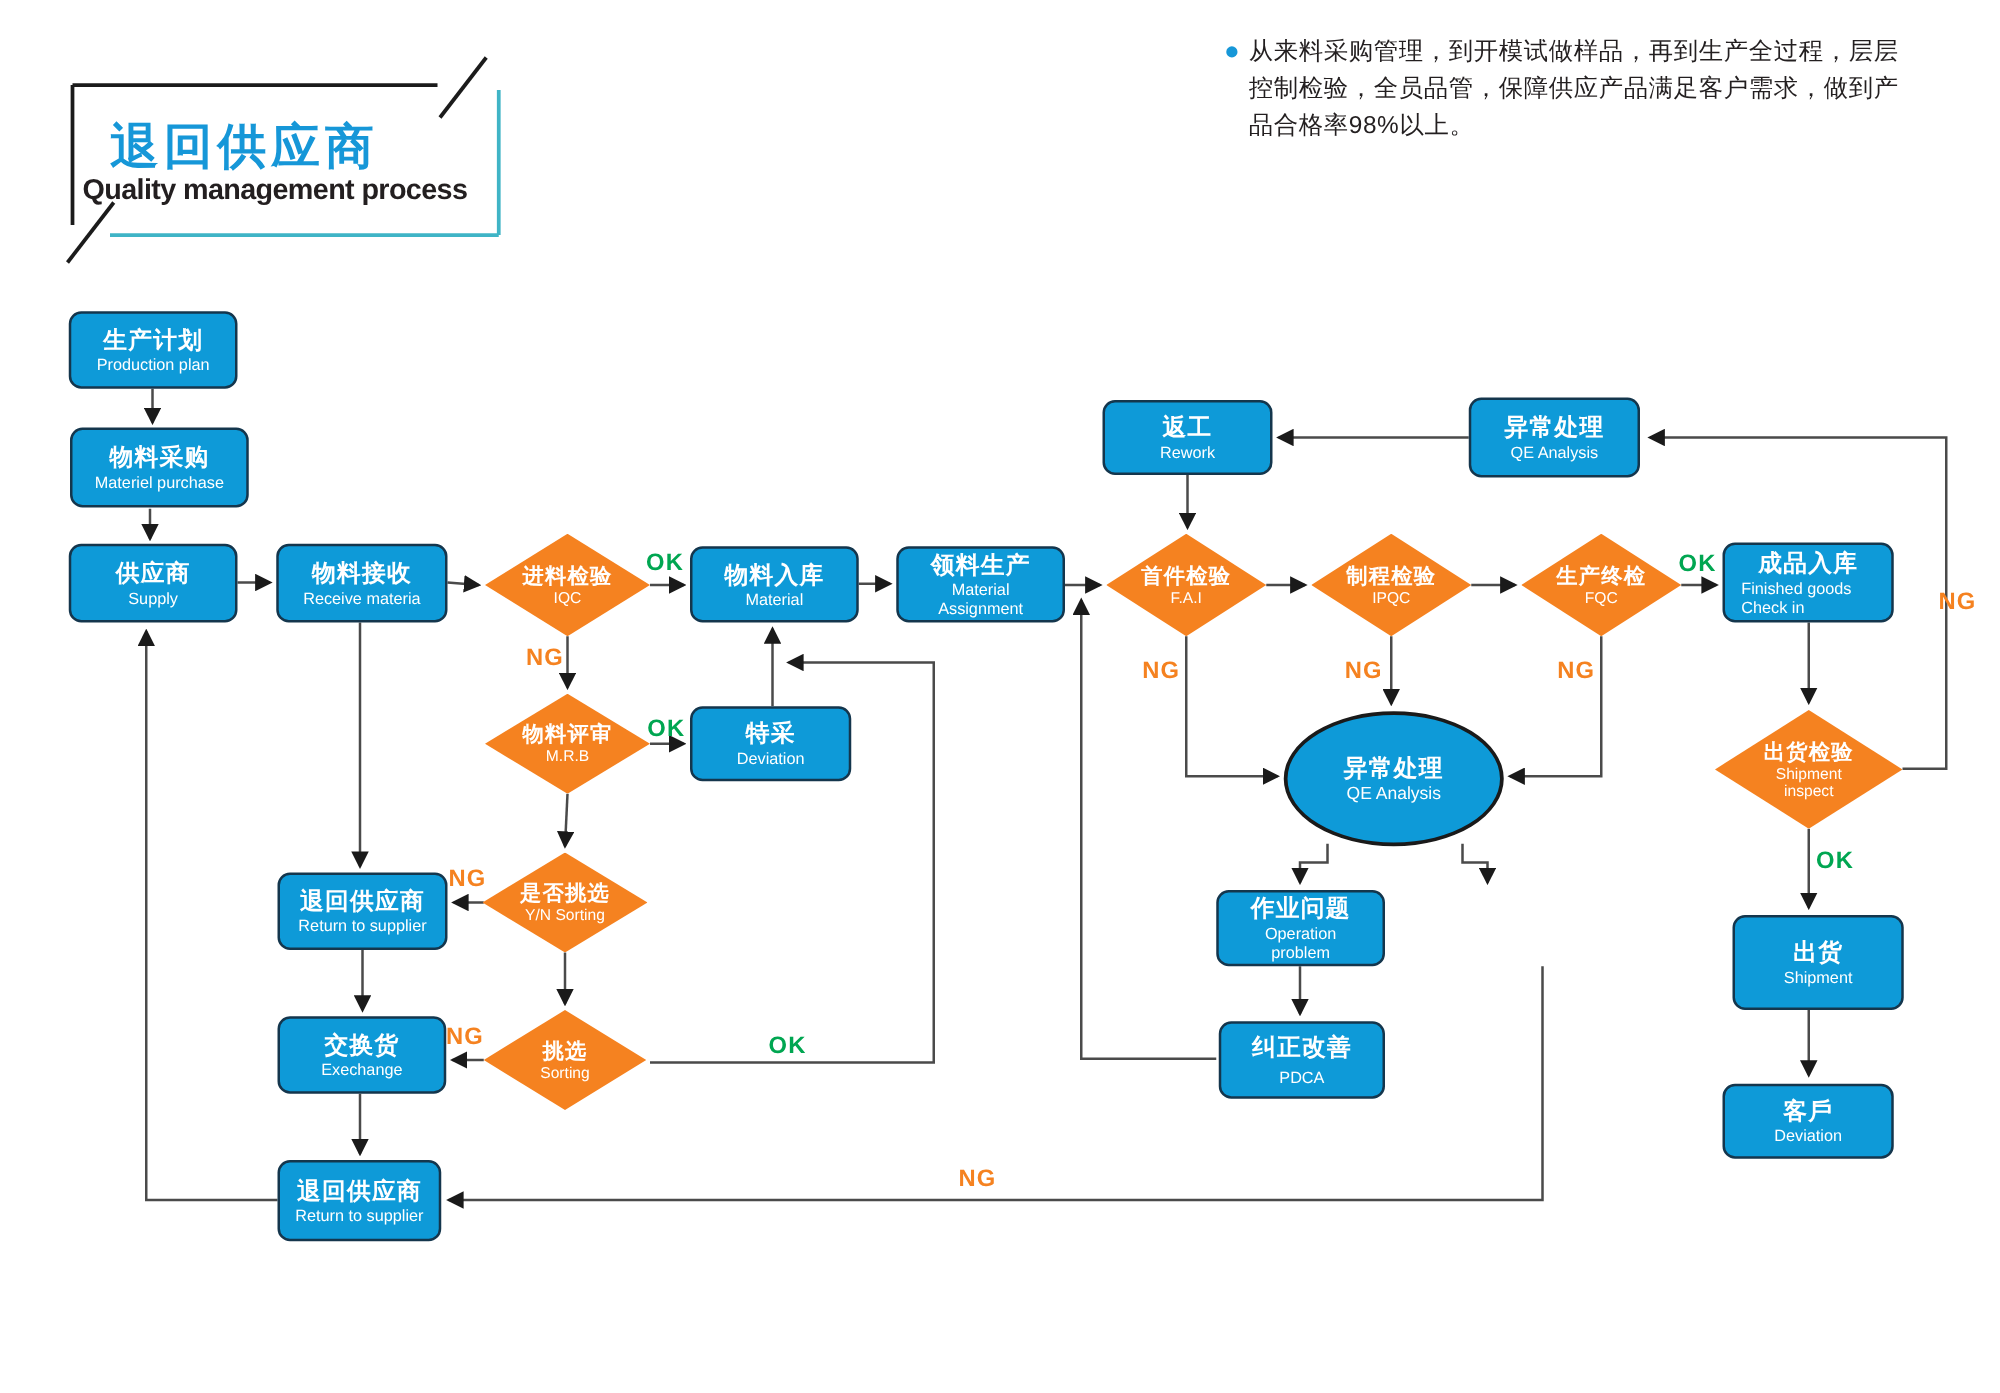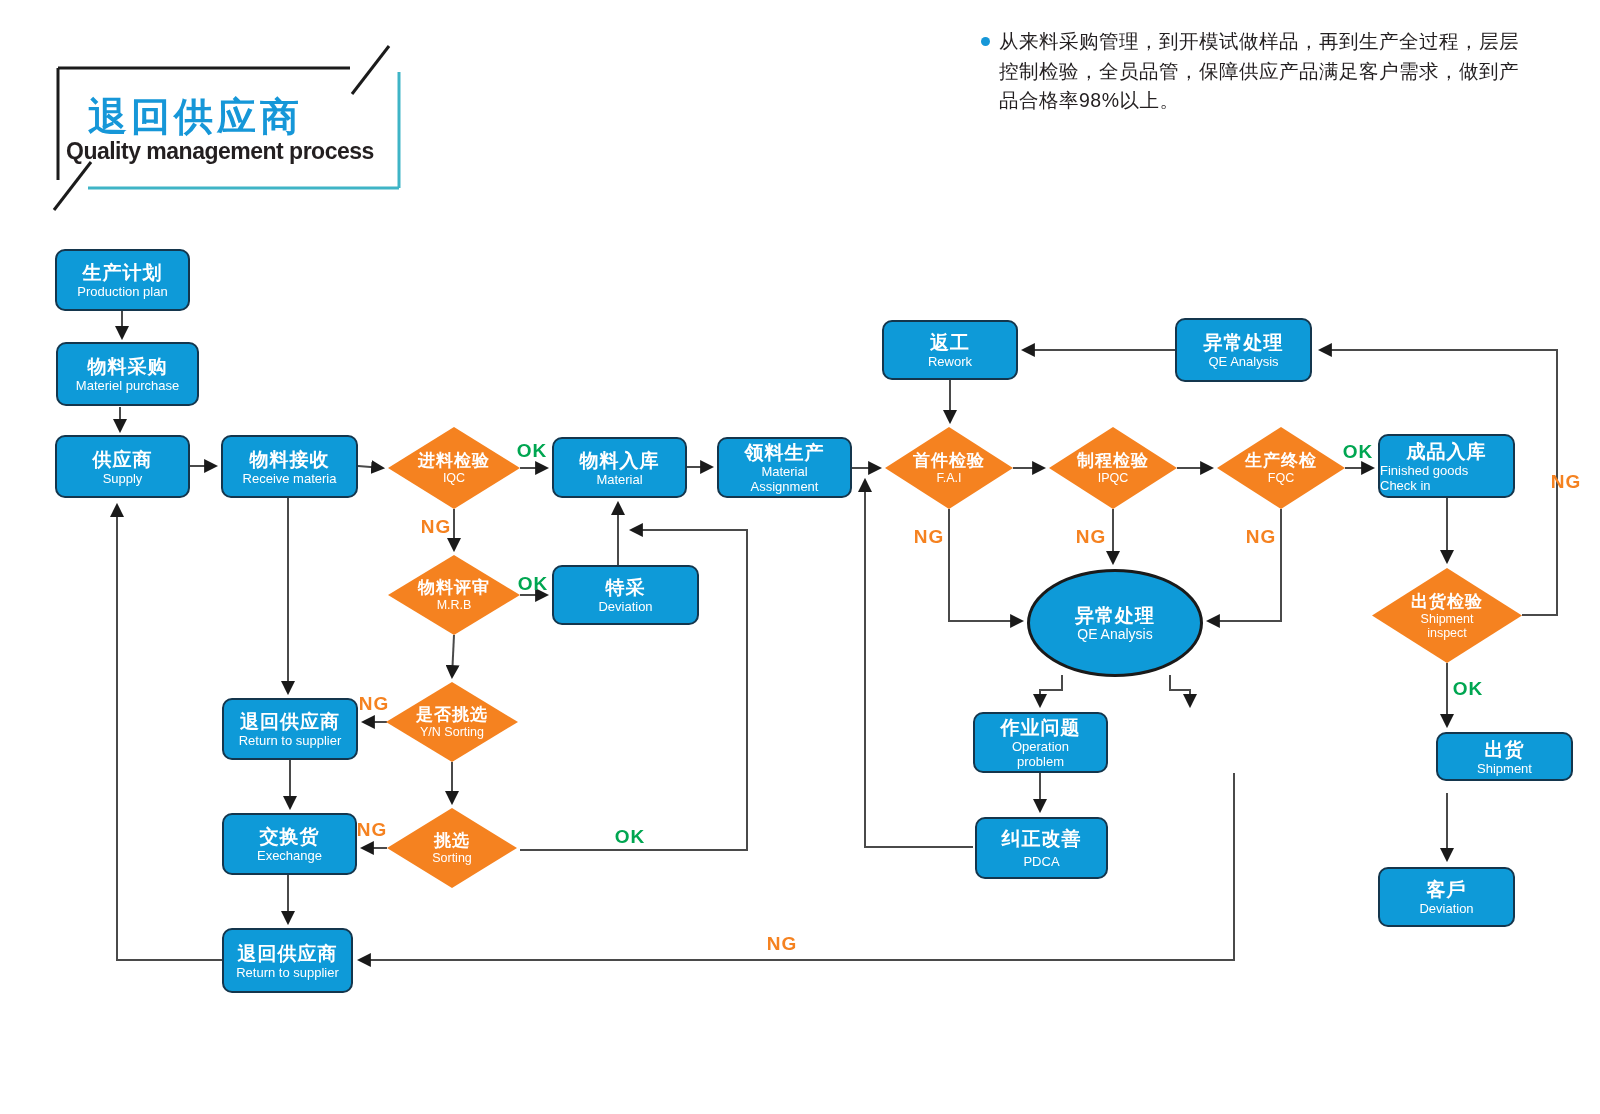--- a/index.html
+++ b/index.html
@@ -10,21 +10,21 @@
         color:#fff;text-align:center;box-sizing:border-box;}
   .box{background:var(--box-blue,#0e9ad8);border:2px solid var(--box-border,#14364d);border-radius:10px;align-items:center;}
   .diamond{background:var(--diamond-orange,#f58220);clip-path:polygon(50% 0,100% 50%,50% 100%,0 50%);}
   .oval{background:var(--box-blue,#0e9ad8);border:3px solid #1a1a1a;border-radius:50%;}
   .zh{font-weight:bold;font-size:19px;line-height:23px;letter-spacing:1px;white-space:nowrap;}
   .en{font-size:13px;line-height:15px;}
   .diamond .zh{font-size:17px;line-height:20px;}
   .diamond .en{font-size:12.5px;line-height:14px;}
   .oval .zh{font-size:19px;}
   .oval .en{font-size:14px;}
-  .left-en .en{text-align:left;align-self:flex-start;}
+  .left-en .en{text-align:left;align-self:flex-start;padding-left:13px;}
   .elabel{position:absolute;font-weight:bold;font-size:19px;transform:translate(-50%,-50%);letter-spacing:1px;}
   .ok{color:var(--ok-green,#00a651);}
   .ng{color:var(--ng-orange,#f58220);}
   .title-zh{position:absolute;left:88px;top:90px;font-size:39px;font-weight:bold;letter-spacing:4px;
             color:var(--title-blue,#1697d8);white-space:nowrap;}
   .title-en{position:absolute;left:66px;top:138px;font-size:23px;font-weight:bold;letter-spacing:-0.5px;
             color:var(--text-dark,#231f20);white-space:nowrap;}
   .desc{position:absolute;left:999px;top:27px;width:524px;font-size:19.5px;line-height:29.5px;
         color:var(--text-dark,#231f20);letter-spacing:0.5px;}
   .bullet{position:absolute;left:981px;top:37px;width:9px;height:9px;border-radius:50%;
@@ -112,21 +112,21 @@
     <span class="en">Receive materia</span>
   </div>
   <div class="node box" style="left:552px;top:437px;width:135px;height:61px">
     <span class="zh">物料入库</span>
     <span class="en">Material</span>
   </div>
   <div class="node box" style="left:717px;top:437px;width:135px;height:61px">
     <span class="zh">领料生产</span>
     <span class="en" style="max-width:110px">Material Assignment</span>
   </div>
-  <div class="node box" style="left:552px;top:565px;width:147px;height:60px">
+  <div class="node box" style="left:552px;top:565px;width:129px;height:60px">
     <span class="zh">特采</span>
     <span class="en">Deviation</span>
   </div>
   <div class="node box" style="left:222px;top:698px;width:136px;height:62px">
     <span class="zh">退回供应商</span>
     <span class="en">Return to supplier</span>
   </div>
   <div class="node box" style="left:222px;top:813px;width:135px;height:62px">
     <span class="zh">交换货</span>
     <span class="en">Exechange</span>
@@ -148,21 +148,21 @@
     <span class="en" style="max-width:120px">Finished goods Check in</span>
   </div>
   <div class="node box" style="left:973px;top:712px;width:135px;height:61px">
     <span class="zh">作业问题</span>
     <span class="en" style="max-width:90px">Operation problem</span>
   </div>
   <div class="node box" style="left:975px;top:817px;width:133px;height:62px;row-gap:4px">
     <span class="zh">纠正改善</span>
     <span class="en">PDCA</span>
   </div>
-  <div class="node box" style="left:1436px;top:732px;width:137px;height:49px">
+  <div class="node box" style="left:1386px;top:732px;width:137px;height:76px">
     <span class="zh">出货</span>
     <span class="en">Shipment</span>
   </div>
   <div class="node box" style="left:1378px;top:867px;width:137px;height:60px">
     <span class="zh">客戶</span>
     <span class="en">Deviation</span>
   </div>
 
   <div class="node diamond" style="left:388px;top:427px;width:132px;height:82px">
     <span class="zh">进料检验</span>

